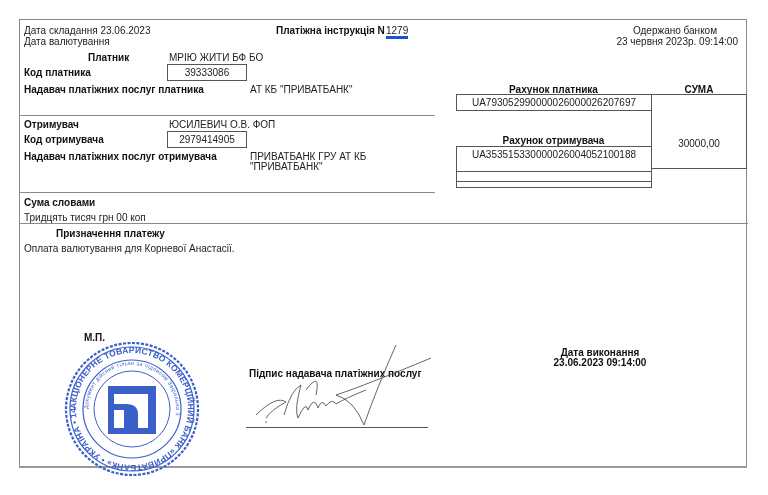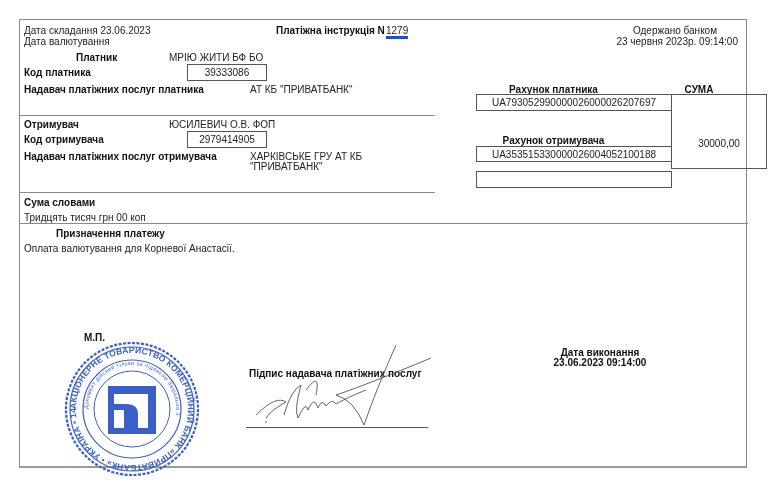--- a/index.html
+++ b/index.html
@@ -3,37 +3,37 @@
 <meta charset="utf-8">
 <style>
   html, body { margin:0; padding:0; background:#ffffff; }
   body { width:768px; height:495px; position:relative; overflow:hidden;
          font-family:"Liberation Sans", sans-serif; color:#222; font-size:10px; }
   .abs { position:absolute; white-space:nowrap; }
   .b { font-weight:bold; color:#111; }
   .frame { position:absolute; left:19px; top:19px; width:728px; height:449px;
            border:1px solid #8a8a8a; border-bottom:2px solid #9a9a9a; box-sizing:border-box; }
   .hline { position:absolute; height:0; border-top:1px solid #8a8a8a; }
-  .box { position:absolute; border:1px solid #555; box-sizing:border-box; text-align:center;margin-left:20px; }
+  .box { position:absolute; border:1px solid #555; box-sizing:border-box; text-align:center; }
   .center { text-align:center; }
   .underline { border-bottom:3px solid #1d4ed8; }
 </style>
 </head>
 <body>
 
 <div class="frame"></div>
 
 <div class="abs" style="left:24px;top:25px;text-align:center;">Дата складання 23.06.2023</div>
 <div class="abs" style="left:24px;top:36px;">Дата валютування</div>
 <div class="abs b" style="left:276px;top:25px;">Платіжна інструкція N</div>
 <div class="abs underline" style="left:386px;top:25px;">1279</div>
 <div class="abs center" style="left:600px;top:25px;width:150px;">Одержано банком</div>
 <div class="abs" style="right:30px;top:36px;">23 червня 2023р. 09:14:00</div>
 
-<div class="abs b" style="left:28px;top:52px;padding-left:48px;">Платник</div>
+<div class="abs b" style="left:40px;top:52px;padding-left:48px;">Платник</div>
 <div class="abs" style="left:169px;top:52px;">МРІЮ ЖИТИ БФ БО</div>
 <div class="abs b" style="left:24px;top:67px;">Код платника</div>
 <div class="box" style="left:167px;top:64px;width:80px;height:17px;line-height:15px;">
   <span>39333086</span>
 </div>
 <div class="abs b" style="left:24px;top:84px;">Надавач платіжних послуг платника</div>
 <div class="abs" style="left:250px;top:84px;">АТ КБ "ПРИВАТБАНК"</div>
 
 <div class="abs b center" style="left:456px;top:84px;width:195px;">Рахунок платника</div>
 <div class="box" style="left:456px;top:94px;width:196px;height:17px;line-height:15px;">
@@ -47,25 +47,25 @@
 
 <div class="hline" style="left:19px;top:115px;width:416px;"></div>
 
 <div class="abs b" style="left:24px;top:119px;">Отримувач</div>
 <div class="abs" style="left:169px;top:119px;">ЮСИЛЕВИЧ О.В. ФОП</div>
 <div class="abs b" style="left:24px;top:134px;">Код отримувача</div>
 <div class="box" style="left:167px;top:131px;width:80px;height:17px;line-height:15px;">
   <span>2979414905</span>
 </div>
 <div class="abs b" style="left:24px;top:151px;">Надавач платіжних послуг отримувача</div>
-<div class="abs" style="left:250px;top:151px;">ХАРКІВСЬКЕ ГРУ АТ КБ</div>
+<div class="abs" style="left:250px;top:151px;">ПРИВАТБАНК ГРУ АТ КБ</div>
 <div class="abs" style="left:250px;top:161px;">"ПРИВАТБАНК"</div>
 
 <div class="abs b center" style="left:456px;top:135px;width:195px;">Рахунок отримувача</div>
-<div class="box" style="left:456px;top:146px;width:196px;height:16px;line-height:16px;">
+<div class="box" style="left:456px;top:146px;width:196px;height:36px;line-height:16px;">
   <span>UA353515330000026004052100188</span>
 </div>
 <div class="box" style="left:456px;top:171px;width:196px;height:17px;"></div>
 
 <div class="hline" style="left:19px;top:192px;width:416px;"></div>
 
 <div class="abs b" style="left:24px;top:197px;">Сума словами</div>
 <div class="abs" style="left:24px;top:212px;">Тридцять тисяч грн 00 коп</div>
 
 <div class="hline" style="left:19px;top:223px;width:729px;"></div>

